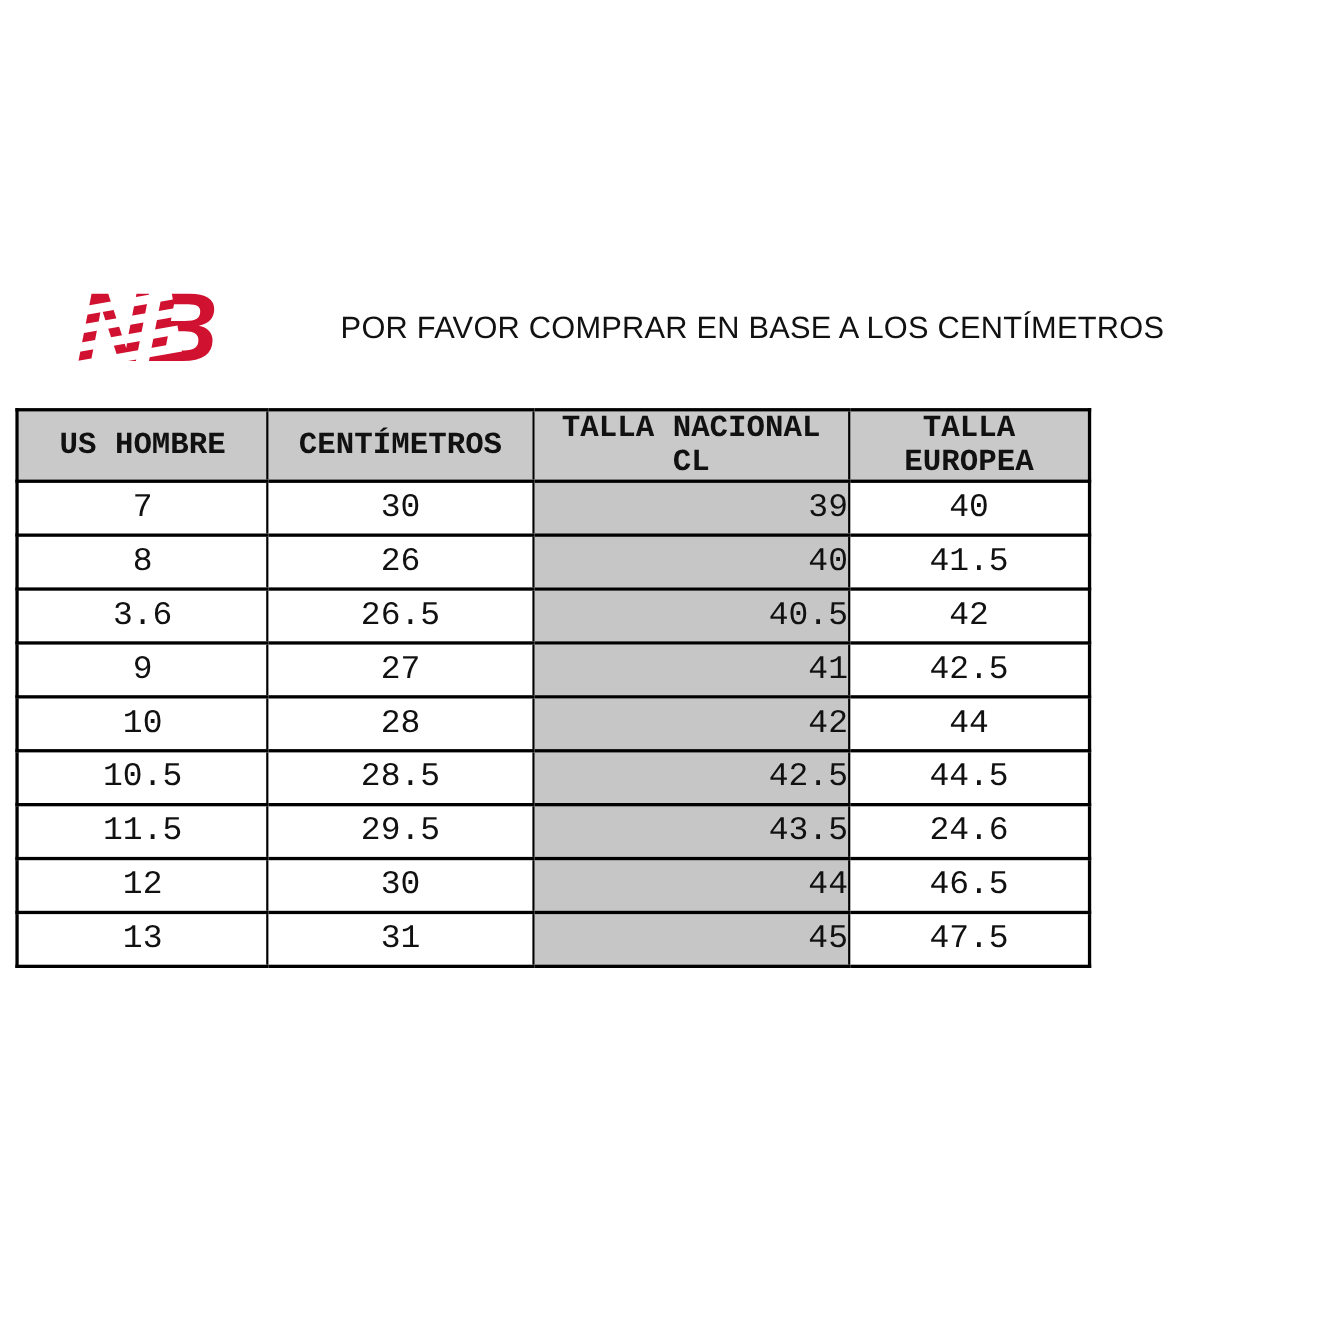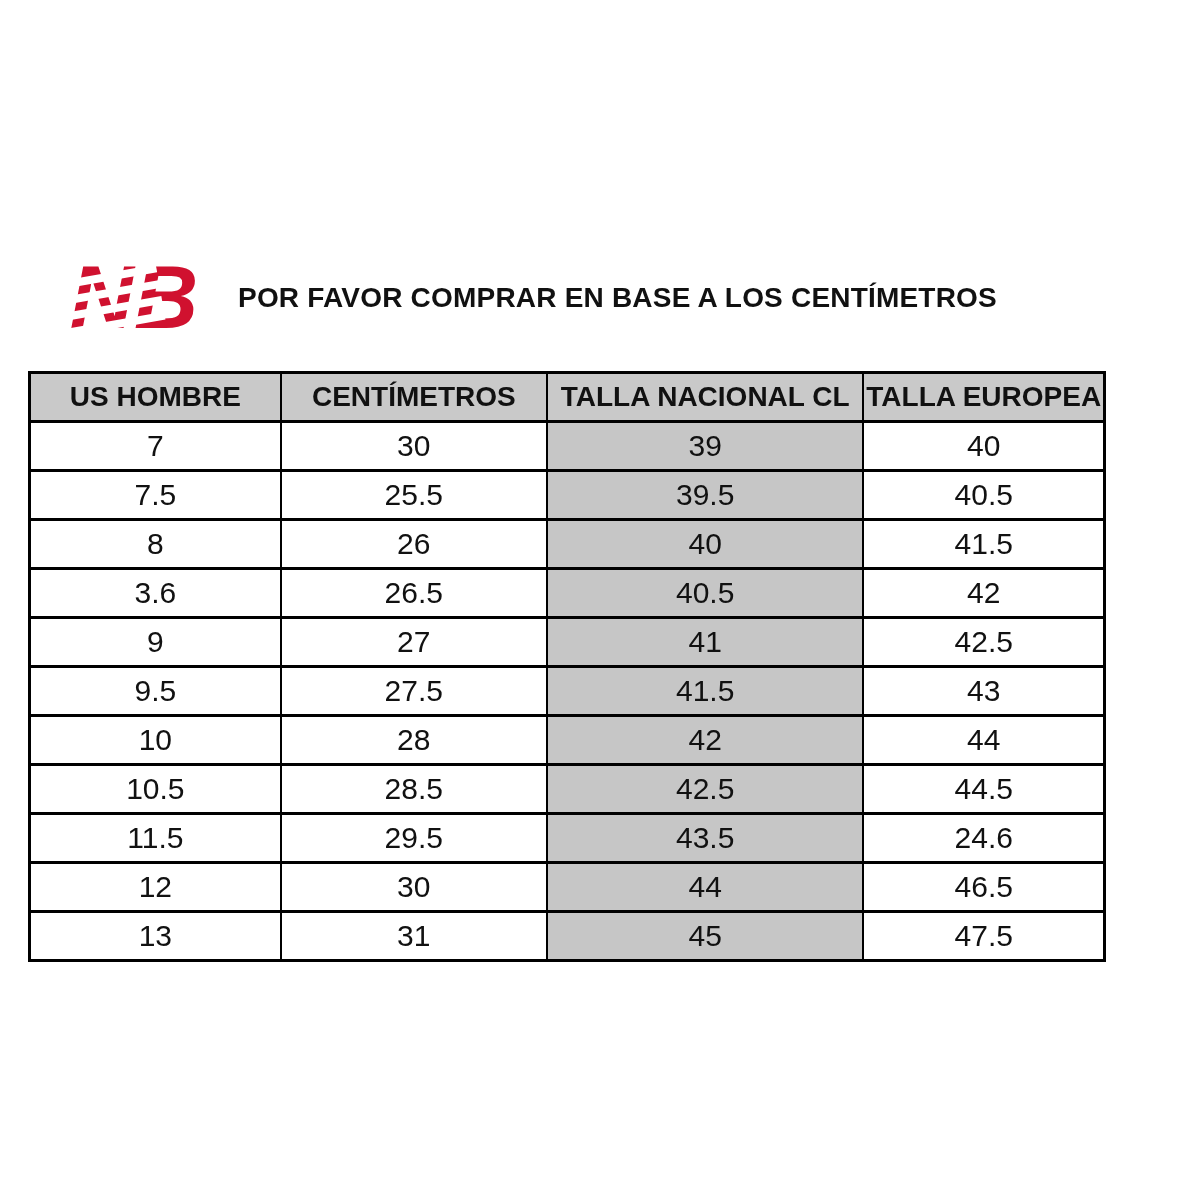--- a/index.html
+++ b/index.html
@@ -24,36 +24,37 @@
     display: flex;
     align-items: center;
     gap: 10px;
   }
   .nb-logo {
     flex: 0 0 auto;
     display: block;
   }
   .title-block {
     flex: 1 1 auto;
-    text-align: left;
+    text-align: center;
     font-size: 28px;
-    font-weight: bold;
+    font-weight: normal;
     line-height: 40px;
     letter-spacing: 0.2px;
     white-space: nowrap;
   }
 
   
   .size-table {
     position: absolute;
     top: 371px;
-    left: 28px;
-    width: 1078px;
+    left: 14px;
+    width: 978px;
     border-collapse: collapse;
     table-layout: fixed;
+    font-family: Liberation Mono, monospace;
   }
   .size-table th,
   .size-table td {
     border: 3px solid var(--border, #000000);
     border-left-width: 2px;
     border-right-width: 2px;
     text-align: center;
     vertical-align: middle;
     height: 46px;
     padding: 0;
@@ -69,20 +70,21 @@
     font-size: 28px;
     font-weight: bold;
   }
   .size-table td {
     background: #ffffff;
     font-size: 30px;
     font-weight: normal;
   }
   .size-table td.hl {
     background: var(--highlight-bg, #c6c6c6);
+    text-align: right;
   }
 </style>
 </head>
 <body>
 
 <div class="page">
 
   <div class="brand-header">
     <svg class="nb-logo" width="160" height="92" viewBox="0 0 180 100" aria-hidden="true">
       <text x="2" y="84" font-size="100" font-weight="bold" font-style="italic" font-family="'Liberation Sans', sans-serif" fill="var(--brand-red, #d0112f)">NB</text>
@@ -115,48 +117,36 @@
       </tr>
     </thead>
     <tbody>
         <tr>
           <td>7</td>
           <td>30</td>
           <td class="hl">39</td>
           <td>40</td>
         </tr>
         <tr>
-          <td>7.5</td>
-          <td>25.5</td>
-          <td class="hl">39.5</td>
-          <td>40.5</td>
-        </tr>
-        <tr>
           <td>8</td>
           <td>26</td>
           <td class="hl">40</td>
           <td>41.5</td>
         </tr>
         <tr>
           <td>3.6</td>
           <td>26.5</td>
           <td class="hl">40.5</td>
           <td>42</td>
         </tr>
         <tr>
           <td>9</td>
           <td>27</td>
           <td class="hl">41</td>
           <td>42.5</td>
-        </tr>
-        <tr>
-          <td>9.5</td>
-          <td>27.5</td>
-          <td class="hl">41.5</td>
-          <td>43</td>
         </tr>
         <tr>
           <td>10</td>
           <td>28</td>
           <td class="hl">42</td>
           <td>44</td>
         </tr>
         <tr>
           <td>10.5</td>
           <td>28.5</td>

